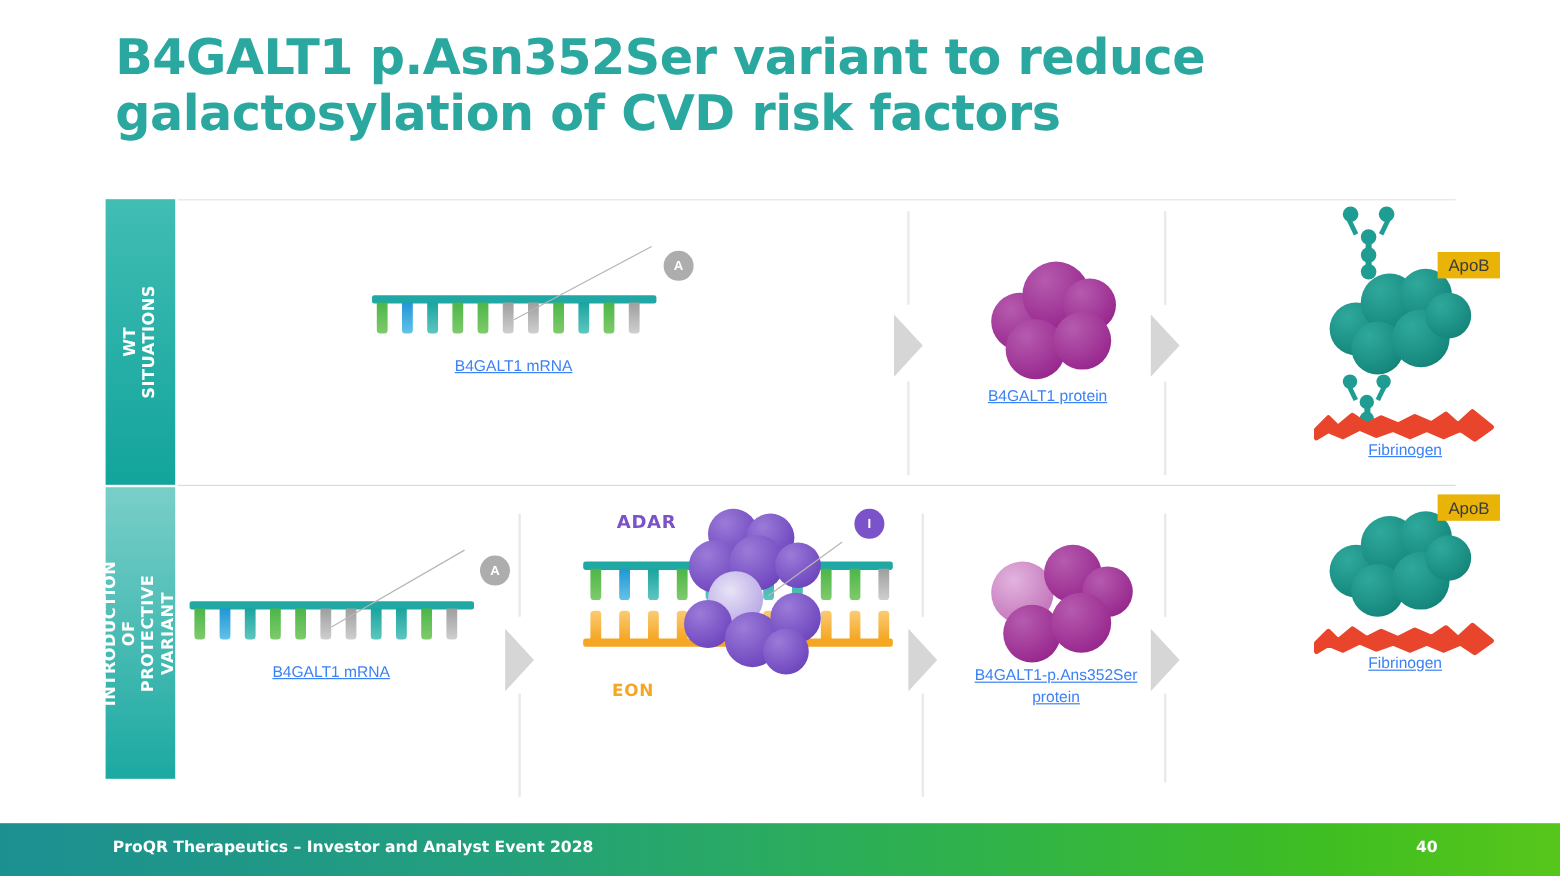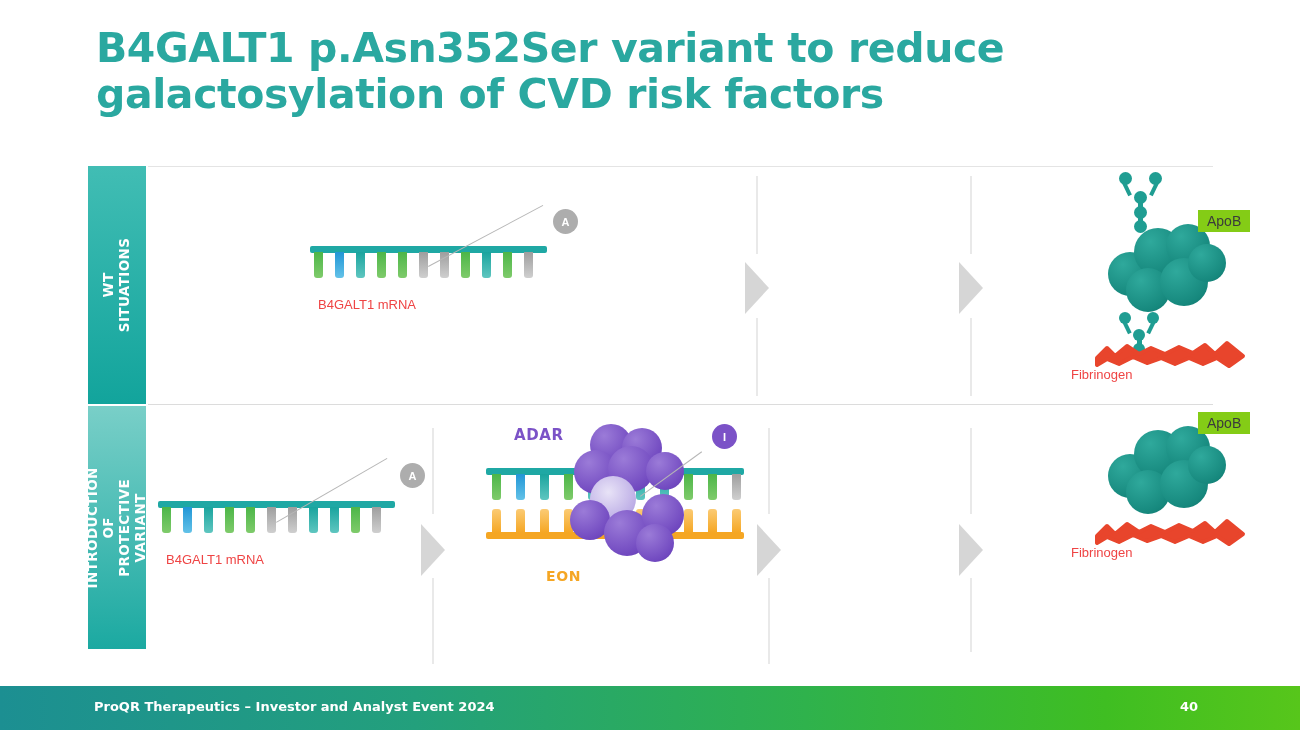--- a/index.html
+++ b/index.html
@@ -144,46 +144,46 @@
   
   .gly-dot{ position:absolute; border-radius:50%; background:#1F9D92; }
   .gly-bar{ position:absolute; background:#1F9D92; }
 
   
   .fibrinogen-svg{ position:absolute; }
 
   
   .caption{
     position:absolute;
-    text-align:left;
+    text-align:center;
     font-size:13px;
-    color:#ef4444;
+    color:#3b82f6;
     line-height:1.35;
     font-family:"Liberation Sans", sans-serif;
     white-space:pre-line;
+    text-decoration:underline;
   }
   .tag{
     position:absolute;
     font-size:14px;
     color:#3b3b3b;
-    background:#84cc16;
+    background:#eab308;
     padding:3px 9px;
   }
   .lbl-adar{
     position:absolute;
     font-size:15px;font-weight:bold;color:#7B52C7;
     letter-spacing:0.6px;
     font-family:"DejaVu Sans", sans-serif;
   }
   .lbl-eon{
     position:absolute;
     font-size:14px;font-weight:bold;color:#F5A623;
     letter-spacing:0.6px;
     font-family:"DejaVu Sans", sans-serif;
-    margin-left:36px;
   }
 
   
   .result-box{
     position:absolute;
     left:887px; top:418px;
     width:238px; height:59px;
     background:#FCF79E;
     display:flex;align-items:center;justify-content:center;
     text-align:center;
@@ -247,20 +247,30 @@
       </div>
       <div class="leader" style="left:280px;top:100px;width:130px;transform:rotate(-28deg);"></div>
       <div class="marker marker-grey" style="left:405px;top:43px;">A</div>
       <div class="caption" style="left:170px;top:130px;width:220px;">B4GALT1 mRNA</div>
     </div>
 
     <div class="divline" style="left:668px;top:10px;height:78px;"></div>
     <div class="arrow" style="left:657px;top:96px;"></div>
     <div class="divline" style="left:668px;top:152px;height:78px;"></div>
 
+    <div class="stage" style="left:690px;width:190px;">
+      <div style="position:absolute;left:30px;top:52px;width:130px;height:90px;">
+        <div class="blob b-purple" style="left:18px;top:26px;width:48px;height:48px;"></div>
+        <div class="blob b-purple" style="left:44px;top:0px;width:56px;height:56px;"></div>
+        <div class="blob b-purple" style="left:78px;top:14px;width:44px;height:44px;"></div>
+        <div class="blob b-purple" style="left:30px;top:48px;width:50px;height:50px;"></div>
+        <div class="blob b-purple" style="left:70px;top:42px;width:48px;height:48px;"></div>
+      </div>
+      <div class="caption" style="left:0px;top:155px;width:190px;">B4GALT1 protein</div>
+    </div>
 
     <div class="divline" style="left:882px;top:10px;height:78px;"></div>
     <div class="arrow" style="left:871px;top:96px;"></div>
     <div class="divline" style="left:882px;top:152px;height:78px;"></div>
 
     <div class="stage" style="left:905px;width:220px;">
 
       <div style="position:absolute;left:120px;top:6px;width:60px;height:62px;">
         <div class="gly-dot" style="left:6px;top:0px;width:13px;height:13px;"></div>
         <div class="gly-dot" style="left:36px;top:0px;width:13px;height:13px;"></div>
@@ -380,20 +390,31 @@
       </div>
 
       <div class="leader" style="left:186px;top:90px;width:76px;transform:rotate(-36deg);"></div>
       <div class="marker marker-purple" style="left:258px;top:18px;">I</div>
     </div>
 
     <div class="divline" style="left:680px;top:22px;height:86px;"></div>
     <div class="arrow" style="left:669px;top:118px;"></div>
     <div class="divline" style="left:680px;top:172px;height:86px;"></div>
 
+    <div class="stage" style="left:700px;width:185px;">
+      <div style="position:absolute;left:30px;top:48px;width:130px;height:90px;">
+        <div class="blob b-purple-lt" style="left:8px;top:14px;width:52px;height:52px;"></div>
+        <div class="blob b-purple" style="left:52px;top:0px;width:48px;height:48px;"></div>
+        <div class="blob b-purple" style="left:84px;top:18px;width:42px;height:42px;"></div>
+        <div class="blob b-purple" style="left:18px;top:50px;width:48px;height:48px;"></div>
+        <div class="blob b-purple" style="left:58px;top:40px;width:50px;height:50px;"></div>
+      </div>
+      <div class="caption" style="left:-8px;top:148px;width:200px;">B4GALT1-p.Ans352Ser
+protein</div>
+    </div>
 
     <div class="divline" style="left:882px;top:22px;height:86px;"></div>
     <div class="arrow" style="left:871px;top:118px;"></div>
     <div class="divline" style="left:882px;top:172px;height:74px;"></div>
 
     <div class="stage" style="left:905px;width:220px;">
 
       <div style="position:absolute;left:115px;top:20px;width:120px;height:86px;">
         <div class="blob b-teal" style="left:0px;top:28px;width:44px;height:44px;"></div>
         <div class="blob b-teal" style="left:26px;top:4px;width:48px;height:48px;"></div>
@@ -408,15 +429,15 @@
         <path d="M6,24 L16,14 L24,22 L36,12 L48,20 L60,14 L74,20 L88,13 L102,19 L114,11 L124,20 L136,9 L152,22 L138,32 L126,24 L112,30 L98,24 L84,30 L70,24 L56,29 L42,23 L28,30 L16,25 L6,31 Z" fill="#E8452C" stroke="#E8452C" stroke-width="4" stroke-linejoin="round"></path>
       </svg>
       <div class="caption" style="left:78px;top:138px;width:200px;">Fibrinogen</div>
     </div>
   </div>
 
 
 </div>
 
 <div class="footer">
-  <div class="footer-text">ProQR Therapeutics – Investor and Analyst Event 2024</div>
+  <div class="footer-text">ProQR Therapeutics – Investor and Analyst Event 2028</div>
   <div class="footer-page">40</div>
 </div>
 
 </body></html>

